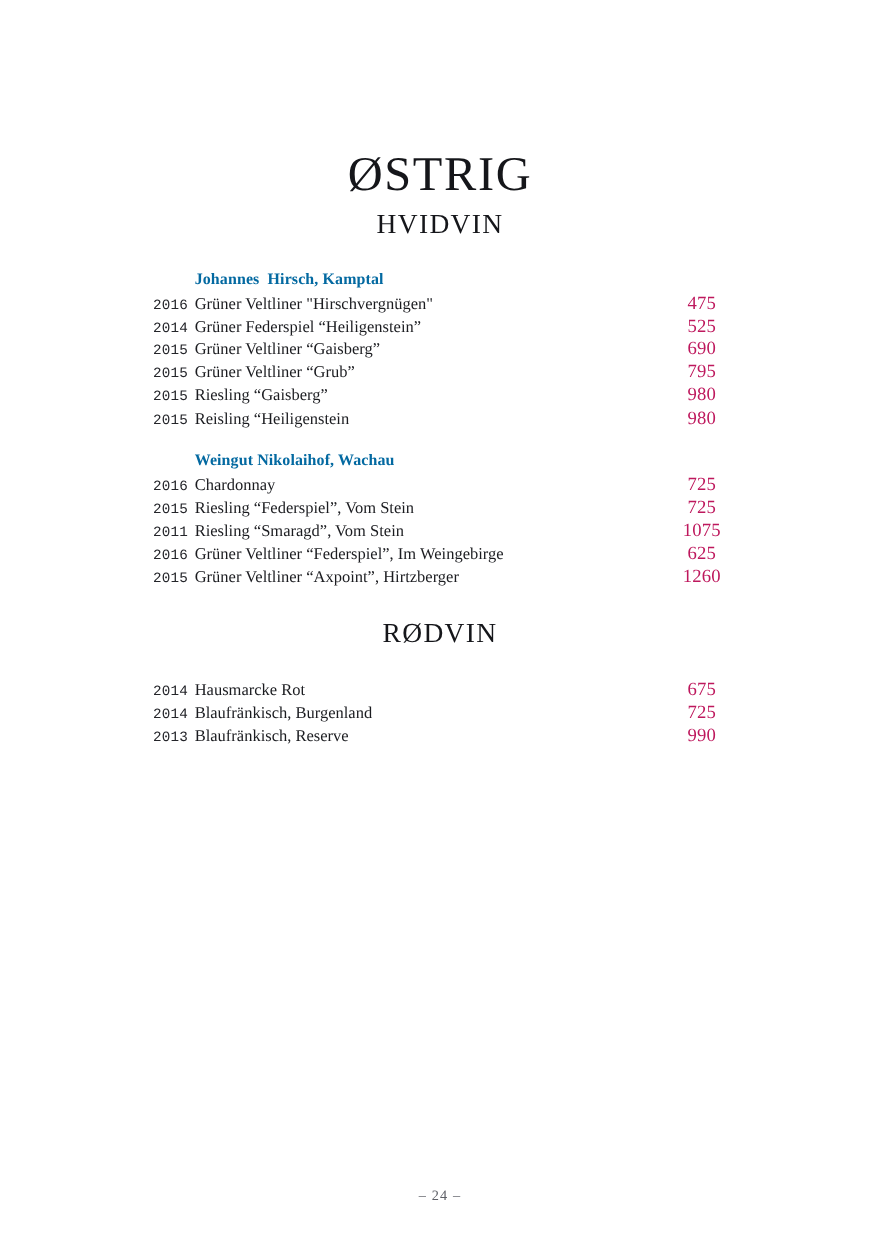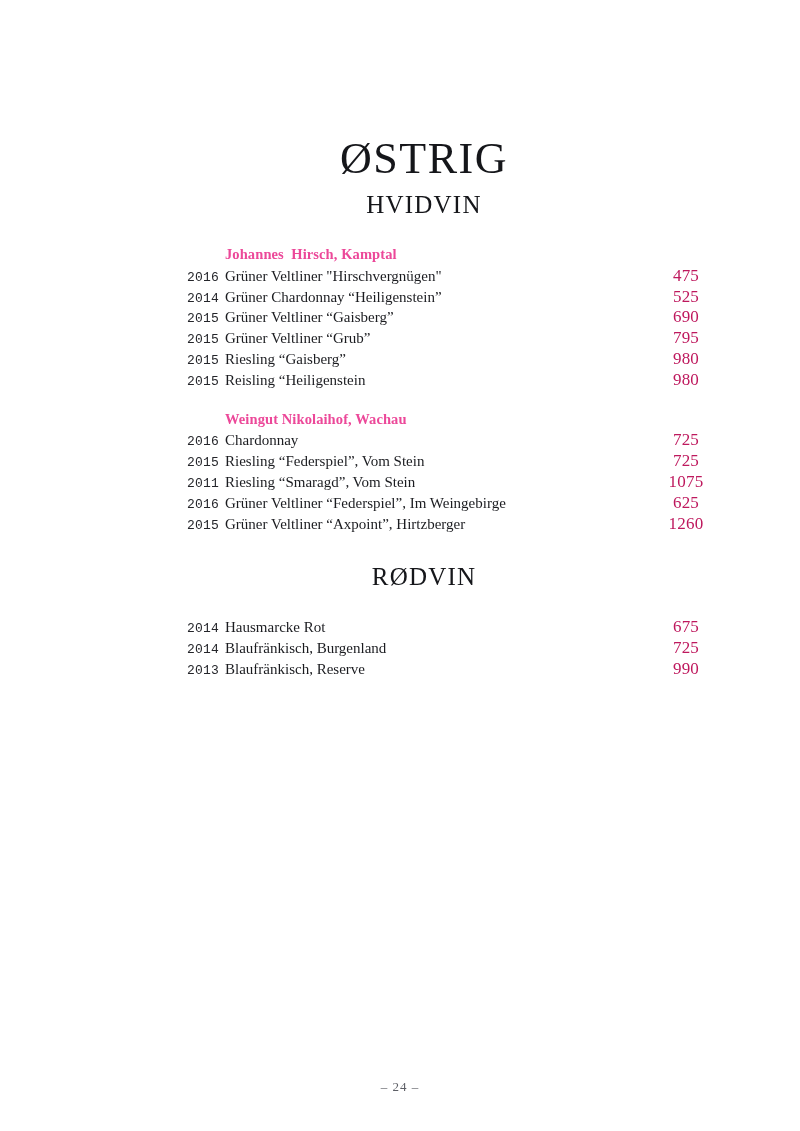--- a/index.html
+++ b/index.html
@@ -14,21 +14,20 @@
     color: #1a1a1a;
     -webkit-font-smoothing: antialiased;
   }
 
   .page {
     position: relative;
     width: 800px;
     height: 1131px;
     box-sizing: border-box;
     overflow: hidden;
-    padding-left: 48px;
   }
 
   
   .country-title {
     text-align: center;
     font-size: 44px;
     letter-spacing: 1.5px;
     font-weight: 400;
     color: #15161a;
     margin: 0;
@@ -60,21 +59,21 @@
     margin-left: 139px;
   }
 
   .list-block.first-block {
     padding-top: 26px;
   }
 
   .producer {
     font-size: 14.5px;
     font-weight: bold;
-    color: #ec4899;
+    color: #0369a1;
     padding-left: 38px;
     padding-bottom: 3px;
     letter-spacing: 0.1px;
     white-space: pre;
   }
 
   .producer-group {
     margin-bottom: 20px;
   }
 
@@ -141,21 +140,21 @@
     <div class="producer-group">
       <div class="producer">Johannes  Hirsch, Kamptal</div>
 
       <div class="wine-row">
         <span class="wine-year">2016</span>
         <span class="wine-name">Grüner Veltliner "Hirschvergnügen"</span>
         <span class="wine-price">475</span>
       </div>
       <div class="wine-row">
         <span class="wine-year">2014</span>
-        <span class="wine-name">Grüner Chardonnay “Heiligenstein”</span>
+        <span class="wine-name">Grüner Federspiel “Heiligenstein”</span>
         <span class="wine-price">525</span>
       </div>
       <div class="wine-row">
         <span class="wine-year">2015</span>
         <span class="wine-name">Grüner Veltliner “Gaisberg”</span>
         <span class="wine-price">690</span>
       </div>
       <div class="wine-row">
         <span class="wine-year">2015</span>
         <span class="wine-name">Grüner Veltliner “Grub”</span>

